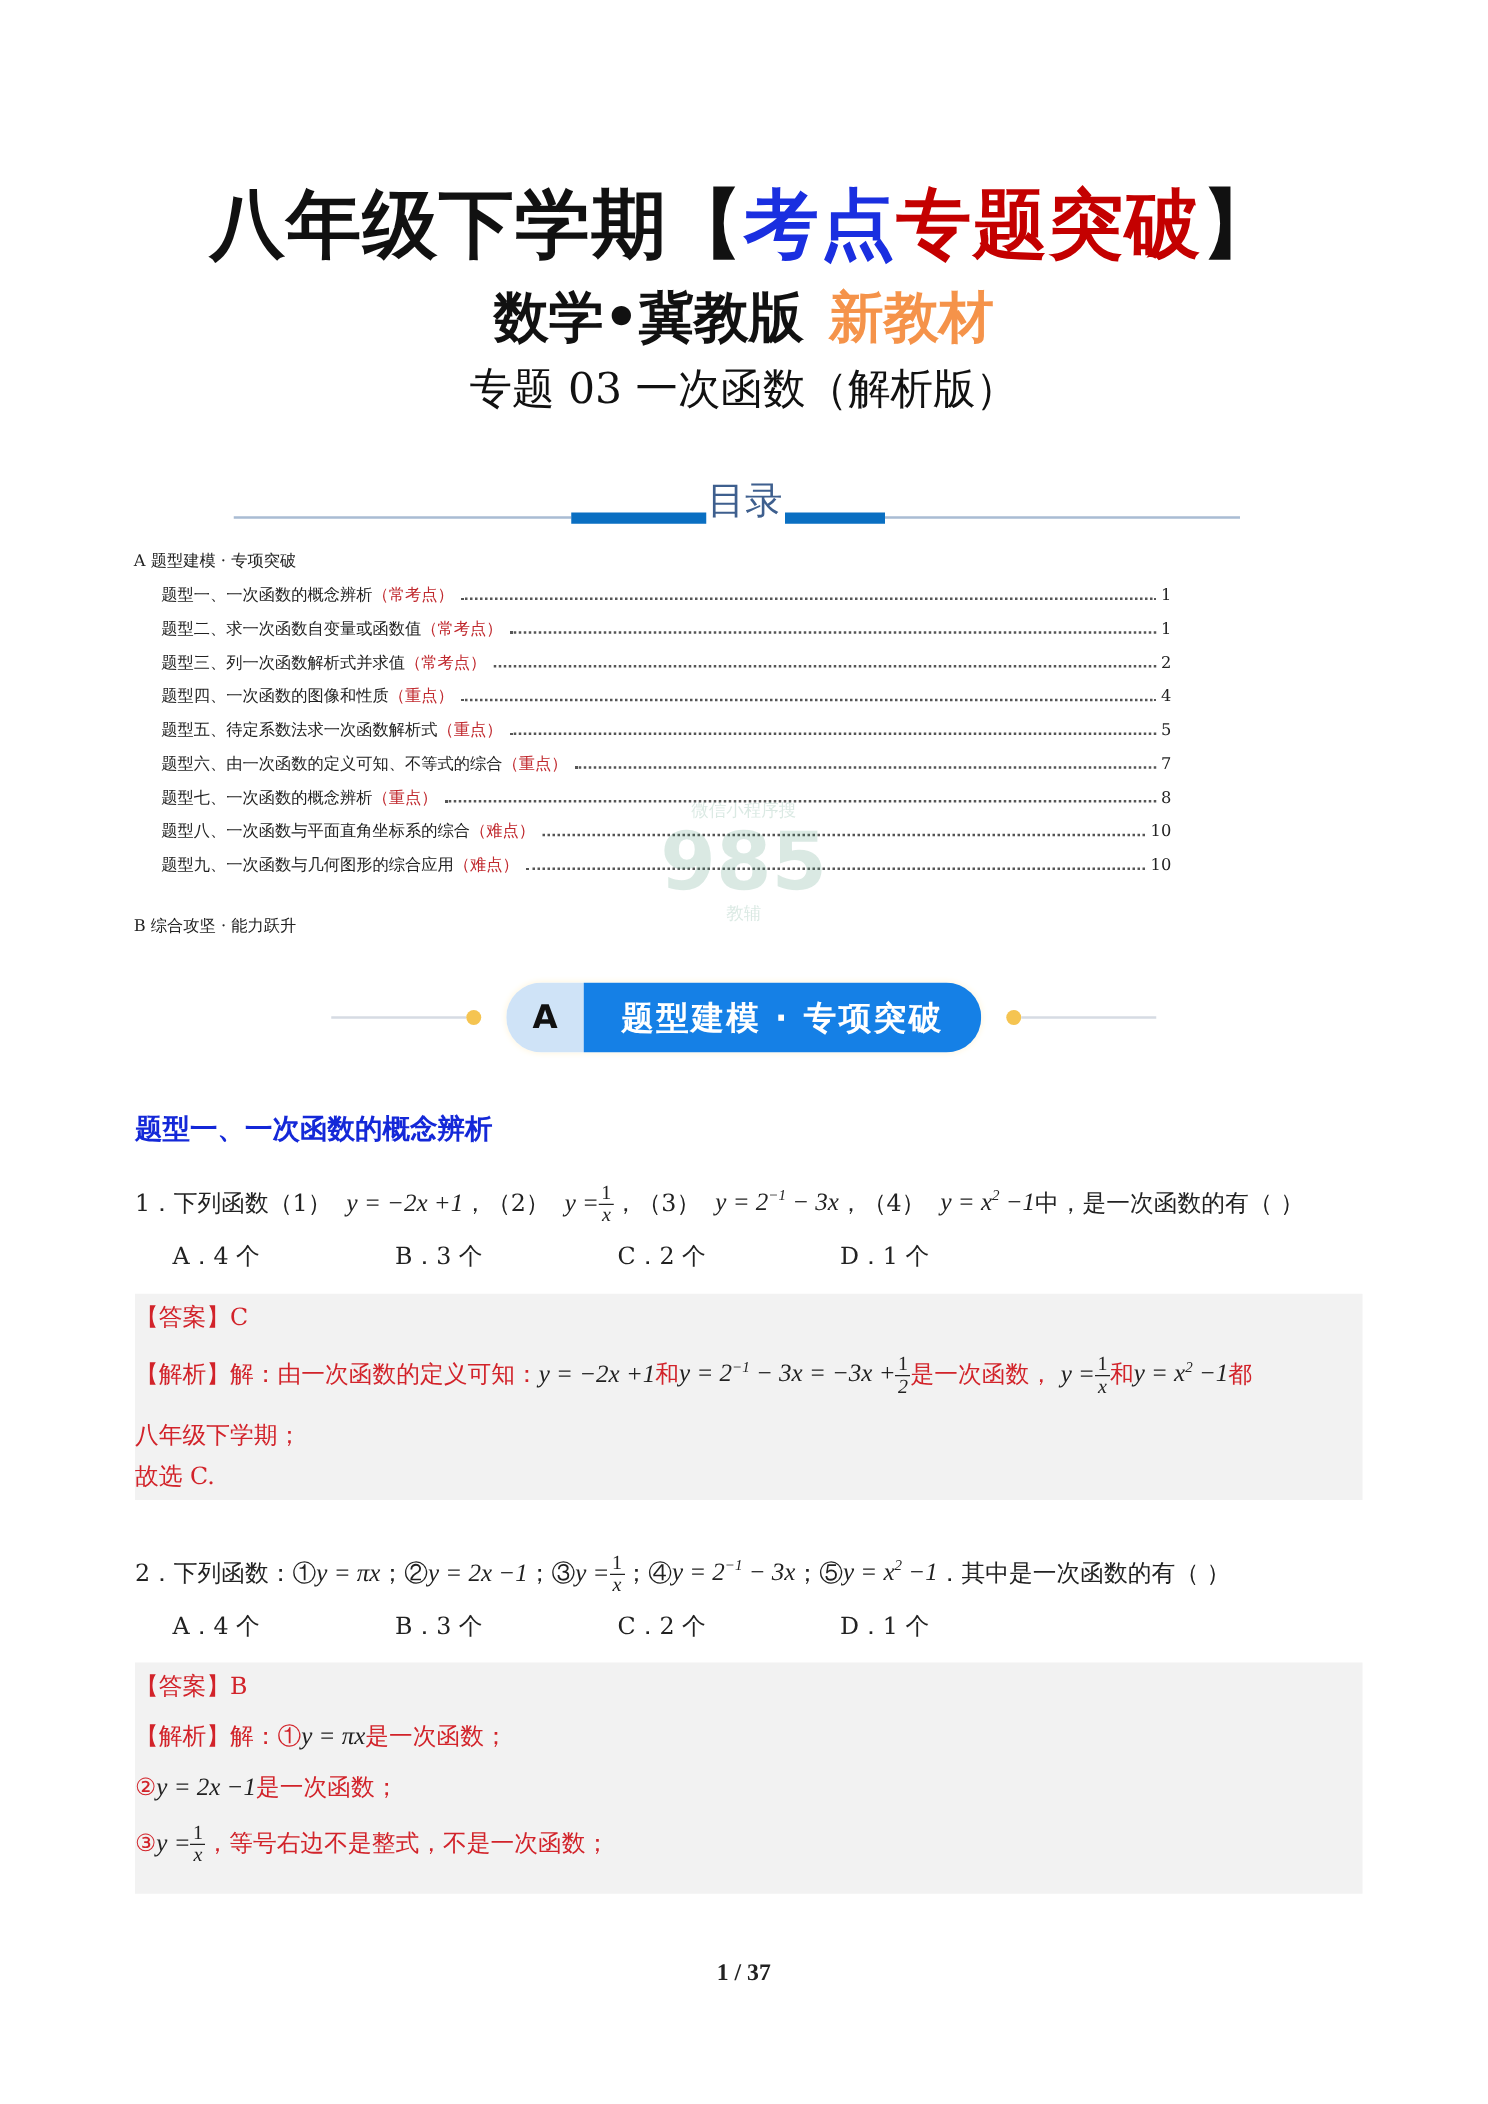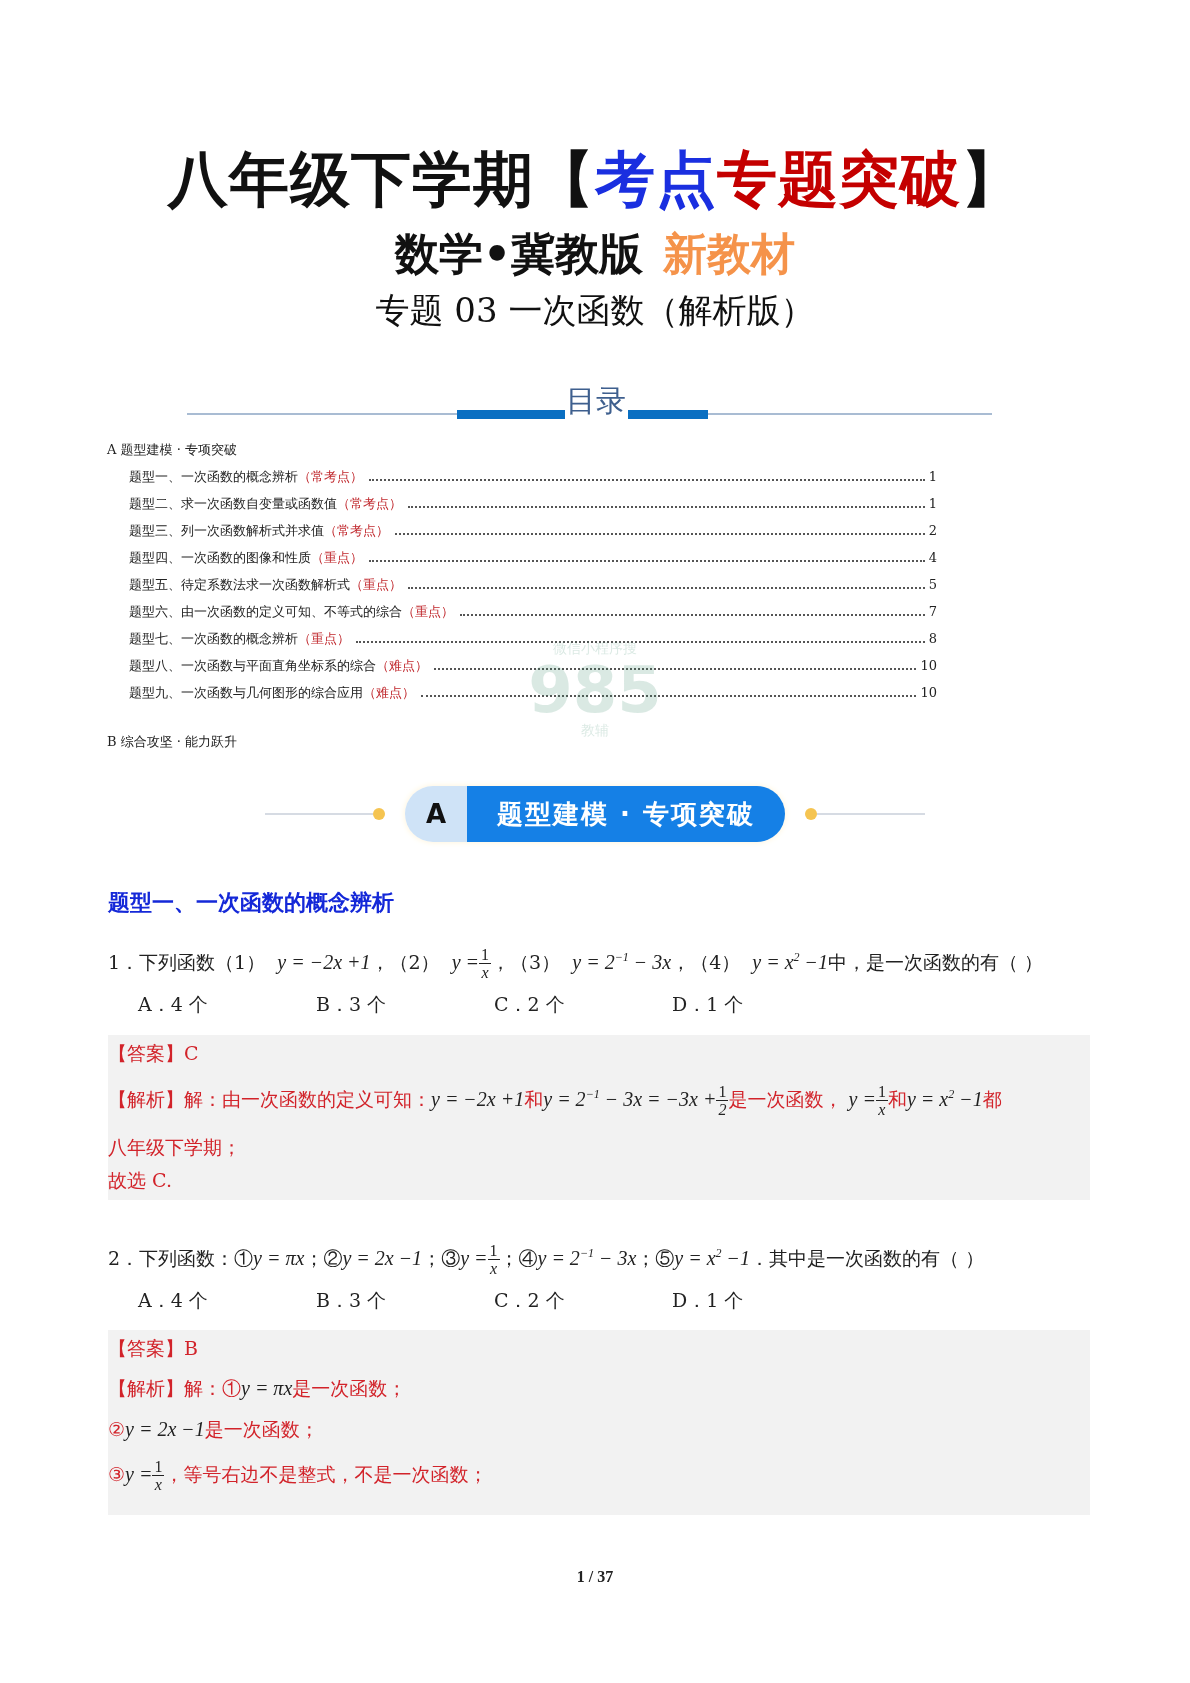--- a/index.html
+++ b/index.html
@@ -56,21 +56,21 @@
   sup { font-size: 12px; }
 
   .opts { left: 138px; font-size: 19px; display: flex; }
   .opts span { display: inline-block; width: 178px; }
 
   .ansbox { left: 108px; width: 982px; background: #f2f2f2; }
   .red { color: #d2232a; }
   .ansline { position: absolute; left: 0; font-size: 19px; white-space: nowrap; }
   .ansline .math { color: #222; }
 
-  .pagenum { top: 1568px; left: 0; width: 1190px; text-align: center; font-family: "Liberation Serif", serif; font-weight: bold; font-size: 16px; color: #222; }
+  .pagenum { top: 1568px; left: 0; width: 1190px; text-align: center; font-family: "Liberation Serif", serif; font-weight: bold; font-size: 19px; color: #222; }
 </style>
 </head>
 <body>
 
 <div class="abs title-main"><span>八年级下学期【</span><span class="blue">考点</span><span class="red">专题突破</span><span>】</span></div>
 
 <div class="abs title-sub"><span>数学•冀教版</span><span class="orange">新教材</span></div>
 
 <div class="abs title-topic">专题 03  一次函数（解析版）</div>
 

